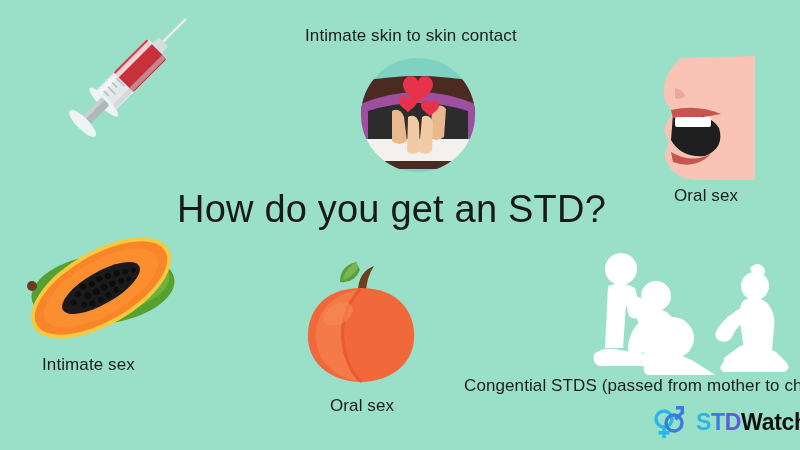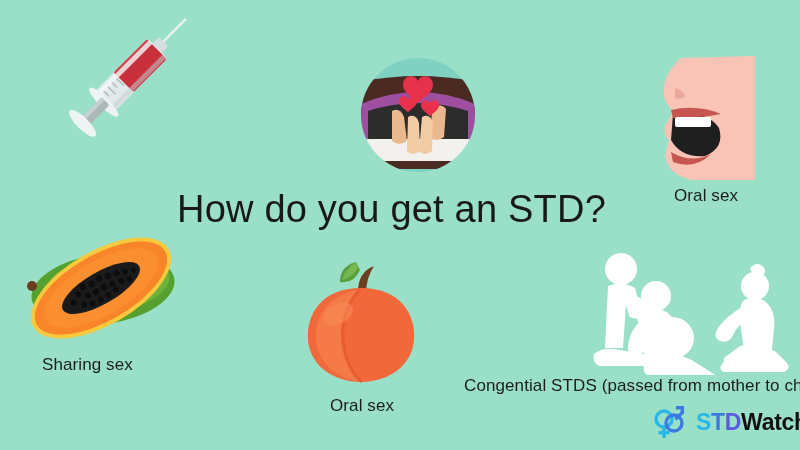--- a/index.html
+++ b/index.html
@@ -98,20 +98,21 @@
 
       <ellipse cx="38" cy="80" rx="5" ry="20" fill="#eef3f4"></ellipse>
 
       <rect x="8" y="75" width="32" height="11" rx="2" fill="#aeb7ba"></rect>
       <rect x="8" y="75" width="32" height="4" fill="#c7cfd1"></rect>
 
       <ellipse cx="8" cy="80" rx="6" ry="18" fill="#eef3f4"></ellipse>
     </g>
   </svg>
 
+  <div class="caption" style="left:305px;top:26px;">Intimate skin to skin contact</div>
   <svg id="intimate-illustration" viewBox="0 0 140 120" xmlns="http://www.w3.org/2000/svg">
     <defs>
       <clipPath id="bedclip">
           <circle cx="70" cy="60" r="57"></circle>
         </clipPath>
     </defs>
     <circle cx="70" cy="60" r="57" fill="#7fd2c2"></circle>
     <g clip-path="url(#bedclip)">
 
       <path d="M6 28 Q70 14 134 28 L134 62 L6 62 Z" fill="#4a2a21"></path>
@@ -183,21 +184,21 @@
           <circle cx="105" cy="58" r="3.2"></circle>
           <circle cx="105" cy="65" r="2.8"></circle>
         <circle cx="114" cy="51" r="3"></circle>
           <circle cx="114" cy="60" r="3"></circle>
         <circle cx="122" cy="54" r="2.8"></circle>
           <circle cx="122" cy="62" r="2.6"></circle>
         <circle cx="130" cy="57" r="2.4"></circle>
       </g>
     </g>
   </svg>
-  <div class="caption" style="left:42px;top:355px;">Sharing sex</div>
+  <div class="caption" style="left:42px;top:355px;">Intimate sex</div>
 
   <svg id="peach-illustration" viewBox="0 0 130 140" xmlns="http://www.w3.org/2000/svg">
 
     <path d="M60 14 Q44 18 44 34 Q58 36 64 22 Z" fill="#5a9f3e"></path>
     <path d="M60 14 Q50 20 46 32 Q56 30 62 20 Z" fill="#76b84f"></path>
 
     <path d="M62 44 Q62 24 78 18 Q70 30 70 46 Z" fill="#6b3f1f"></path>
 
     <path d="M65 40 C26 40 10 66 12 92 C14 118 38 134 65 134 C92 134 116 118 118 92 C120 66 104 40 65 40 Z" fill="#f1693a"></path>
 

